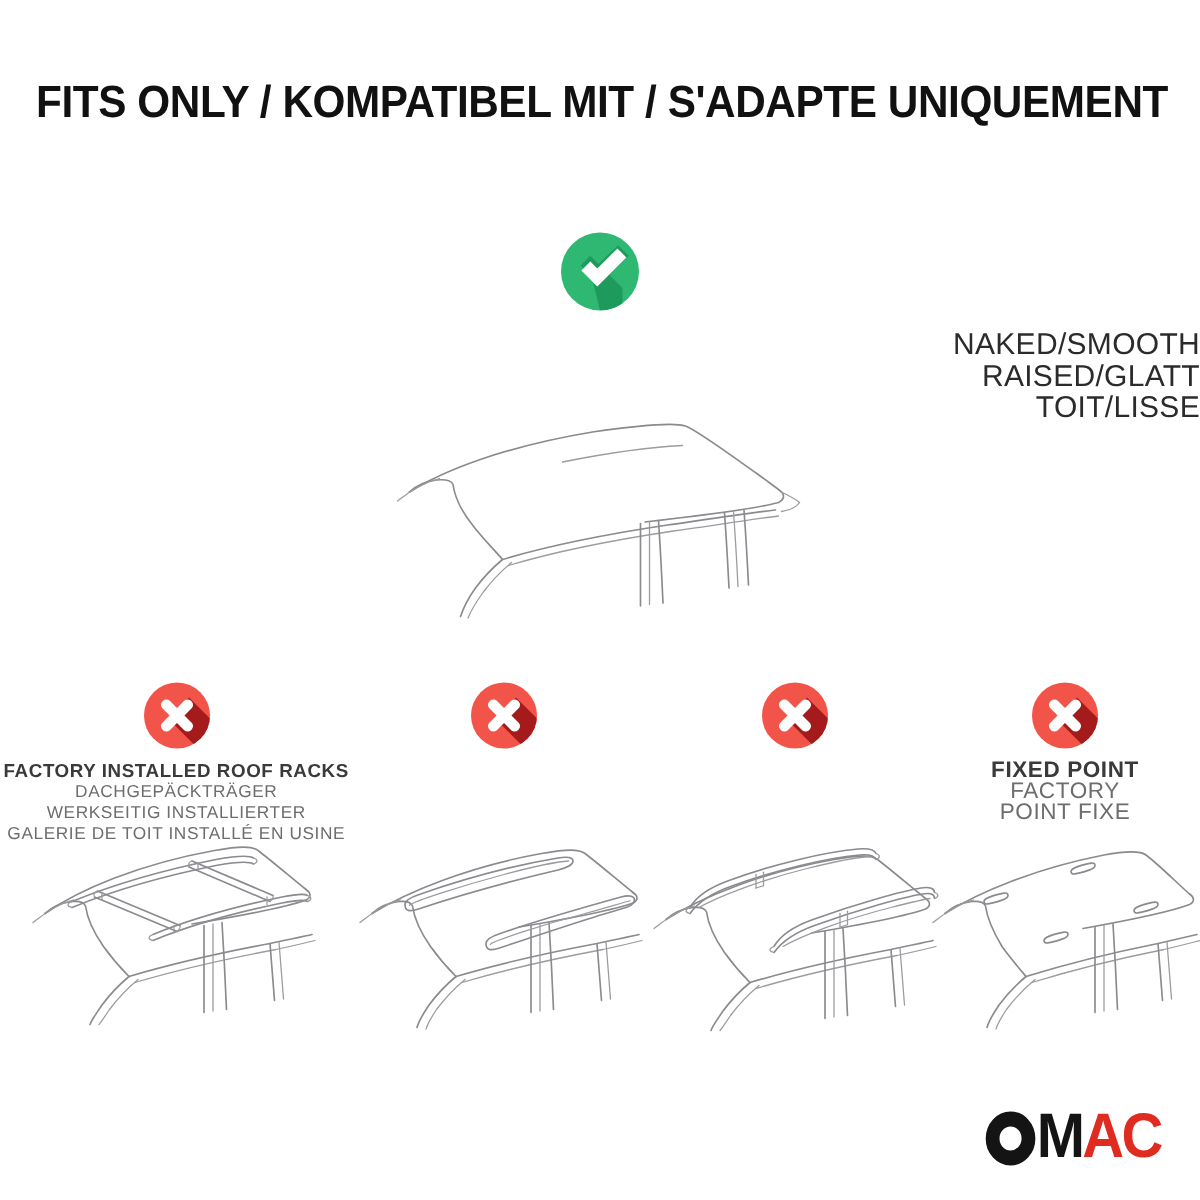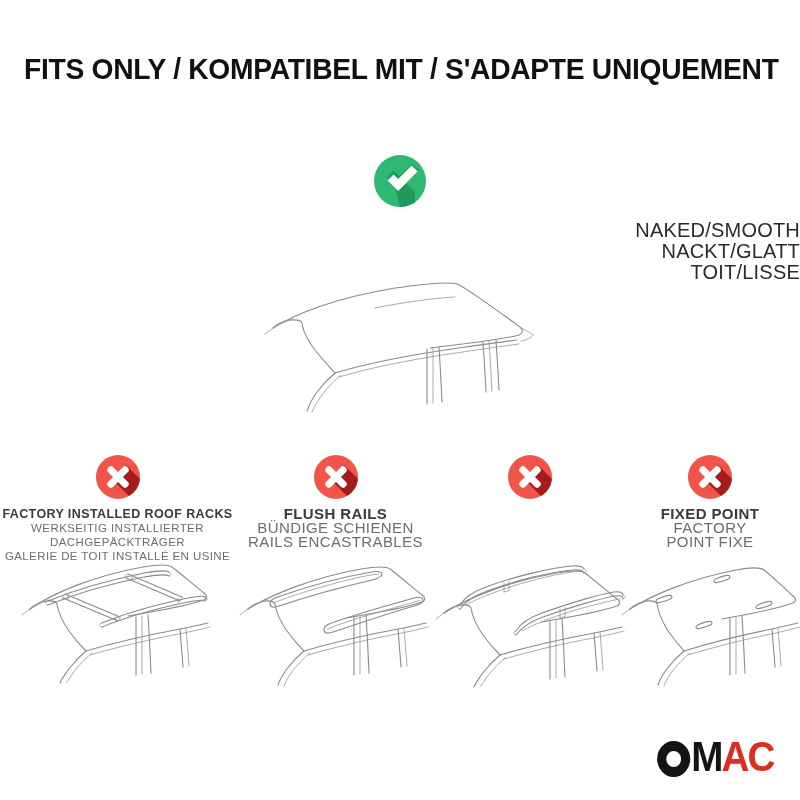--- a/index.html
+++ b/index.html
@@ -199,21 +199,21 @@
       <span class="glyph">
         <svg width="52" height="52" viewBox="0 0 52 52">
           <path d="M13.6 25.4 L19.6 19.4 L24.2 24.0 L37.6 10.6 L43.6 16.6 L24.2 36.0 Z" fill="#ffffff" stroke="none"></path>
         </svg>
       </span>
     </div>
   </div>
 
   <div class="approved-labels">
     <div>NAKED/SMOOTH</div>
-    <div>NACKT/GLATT</div>
+    <div>RAISED/GLATT</div>
     <div>TOIT/LISSE</div>
   </div>
 </div>
 
 <div class="approved-art">
   <svg class="art" width="320" height="135" viewBox="0 0 320 135">
 
     <path d="M18 50 C 40 36, 80 20, 140 10 C 175 5, 196 4, 202 6 C 210 9, 230 24, 250 38 C 258 44, 264 48, 266 50"></path>
 
     <path d="M266 50 C 268 52, 268 55, 264 57 C 250 61, 210 66, 175 70"></path>
@@ -256,22 +256,22 @@
             <g fill="#ffffff" stroke="none">
               <rect x="8.5" y="18.5" width="27" height="7" rx="3.2" transform="rotate(45 22 22)"></rect>
               <rect x="8.5" y="18.5" width="27" height="7" rx="3.2" transform="rotate(-45 22 22)"></rect>
             </g>
           </svg>
         </span>
       </div>
     </div>
     <div class="labels">
       <div class="l1">FACTORY INSTALLED ROOF RACKS</div>
+      <div>DACHGEPÄCKTRÄGER</div>
       <div>WERKSEITIG INSTALLIERTER</div>
-      <div>DACHGEPÄCKTRÄGER</div>
       <div>GALERIE DE TOIT INSTALLÉ EN USINE</div>
     </div>
     <div class="col-art">
       <svg class="art" width="220" height="140" viewBox="0 0 220 140">
 
         <path d="M22 66 C 45 50, 85 33, 135 24 C 152 21, 160 21, 164 24 C 172 30, 186 42, 196 50"></path>
         <path d="M196 50 C 199 52, 200 55, 196 57 C 182 62, 150 68, 120 73"></path>
         <path d="M22 66 C 26 62, 32 59, 40 58 C 45 57.5, 48 58.5, 49 61 C 50 68, 54 78, 61 88 C 66 95, 72 102, 78 108"></path>
         <path d="M14 72 C 24 64, 33 59, 41 57" class="thin"></path>
         <path d="M78 108 C 72 113, 66 119, 60 127 C 56 133, 53 137, 52 140"></path>
@@ -321,25 +321,20 @@
         </span>
         <span class="glyph">
           <svg width="44" height="44" viewBox="0 0 44 44">
             <g fill="#ffffff" stroke="none">
               <rect x="8.5" y="18.5" width="27" height="7" rx="3.2" transform="rotate(45 22 22)"></rect>
               <rect x="8.5" y="18.5" width="27" height="7" rx="3.2" transform="rotate(-45 22 22)"></rect>
             </g>
           </svg>
         </span>
       </div>
-    </div>
-    <div class="labels">
-      <div class="l1">FLUSH RAILS</div>
-      <div>BÜNDIGE SCHIENEN</div>
-      <div>RAILS ENCASTRABLES</div>
     </div>
     <div class="col-art">
       <svg class="art" width="220" height="140" viewBox="0 0 220 140">
         <path d="M22 62 C 45 48, 85 31, 135 22 C 152 19, 160 19, 164 22 C 172 28, 186 40, 196 48"></path>
         <path d="M196 48 C 199 50, 200 53, 196 55 C 182 60, 150 66, 120 71"></path>
         <path d="M22 62 C 26 58, 32 55, 40 54 C 45 53.5, 48 54.5, 49 57 C 50 64, 54 74, 61 84 C 66 91, 72 98, 78 104"></path>
         <path d="M14 68 C 24 60, 33 55, 41 53" class="thin"></path>
         <path d="M78 104 C 72 109, 66 115, 60 123 C 56 129, 53 134, 52 138"></path>
         <path d="M84 106 C 78 111, 71 118, 65 126 C 61 132, 59 136, 58 139" class="thin"></path>
         <path d="M78 104 C 105 96, 140 88, 172 82 C 186 79, 196 77, 200 76"></path>

